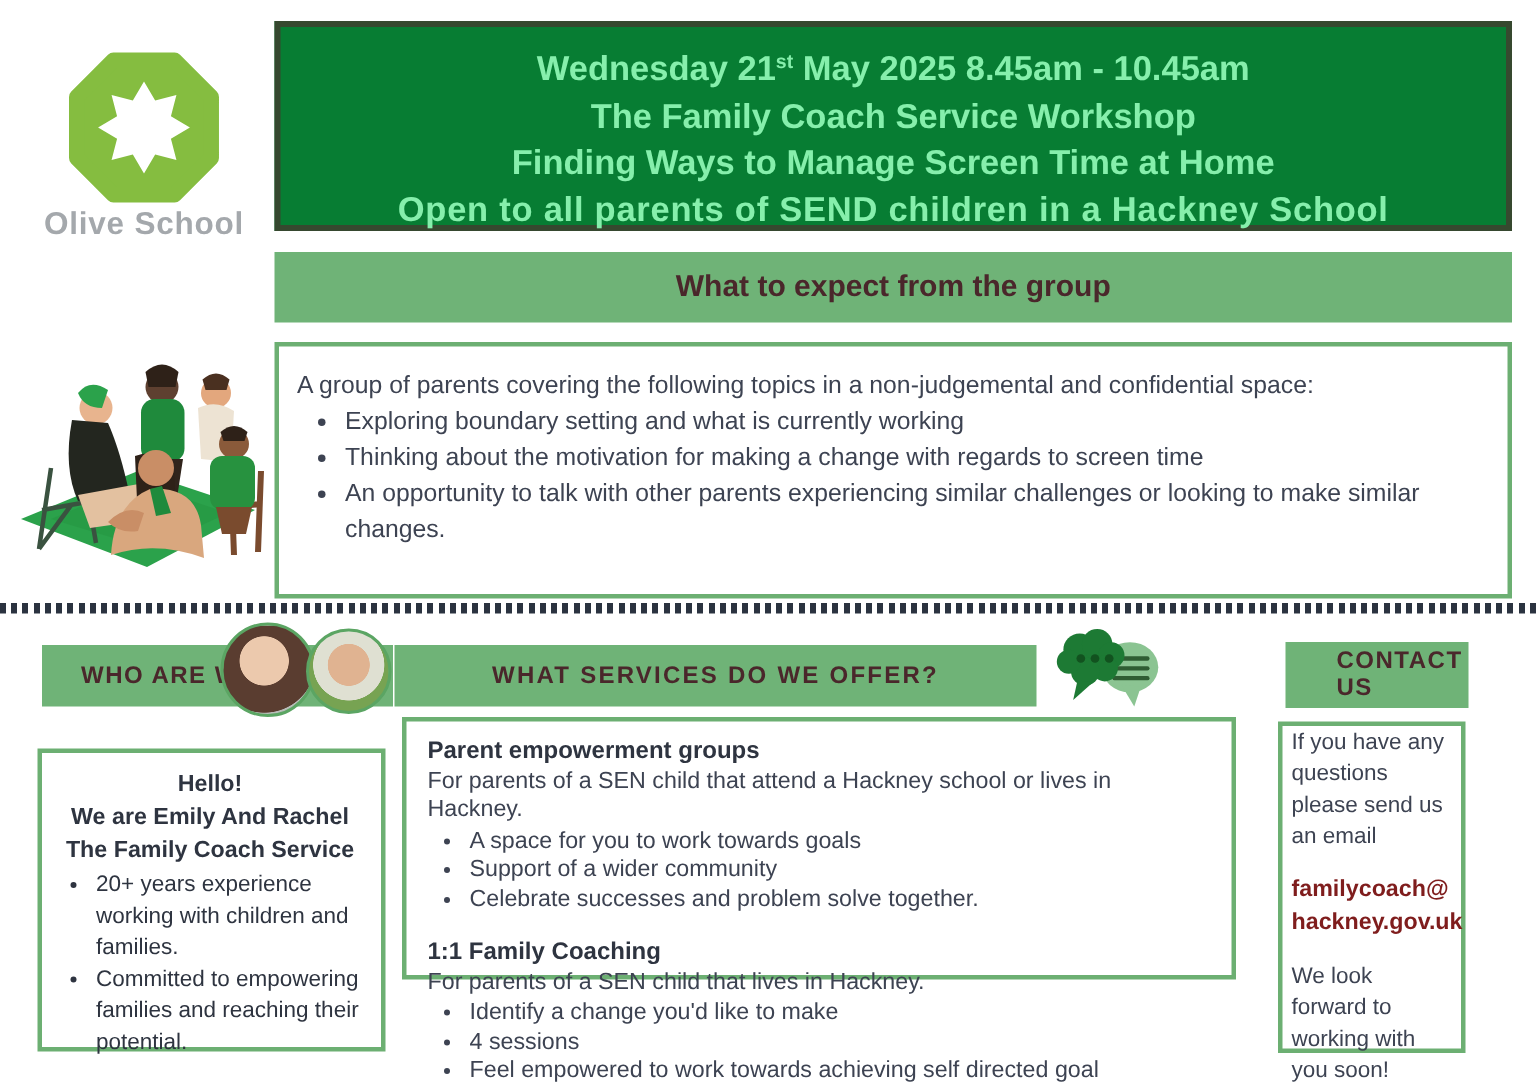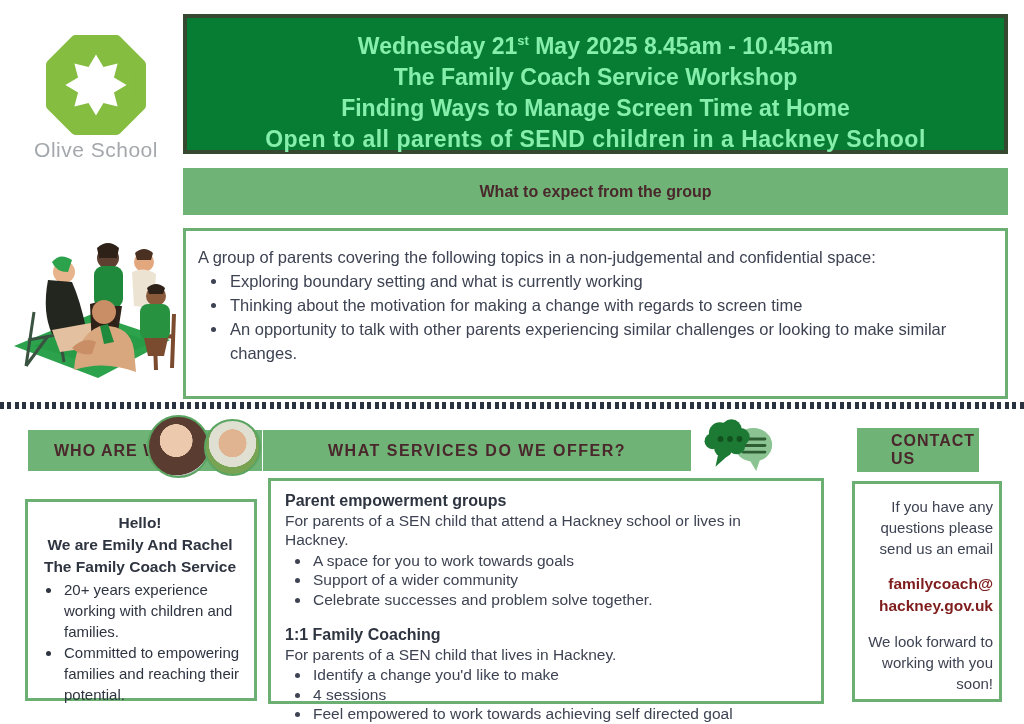--- a/index.html
+++ b/index.html
@@ -6,36 +6,36 @@
   html,body { background:#fff; }
   body { font-family: "Liberation Sans", sans-serif; }
   .page {
     position: relative; width: 1024px; height: 724px;
     background: #ffffff; overflow: hidden;
   }
 
   
   .logo-wrap { position: absolute; left: 28px; top: 28px; width: 136px; text-align: center; }
   .logo-wrap svg { width: 102px; height: 102px; display:block; margin: 6px auto 2px; }
-  .logo-label { font-size: 21px; color: #A4A8AC; letter-spacing: .5px; }
+  .logo-label { font-size: 21px; color: #A4A8AC; letter-spacing: .5px; font-weight: bold; }
 
   
   .top-banner {
     position: absolute; left: 183px; top: 14px; width: 825px; height: 140px;
     background: #077D33; border: 4px solid #36482F;
     color: #86efac; text-align: center; padding-top: 7px;
   }
   .top-banner .b-line { font-size: 23px; font-weight: bold; line-height: 31px; }
   .top-banner .b-line.light { font-weight: bold; letter-spacing: .5px; }
   .top-banner sup { font-size: 13px; }
 
   
   .expect-banner {
     position: absolute; left: 183px; top: 168px; width: 825px; height: 47px;
-    background: #6FB377; color: #4A272B; font-weight: bold; font-size: 16px;
+    background: #6FB377; color: #4A272B; font-weight: bold; font-size: 20px;
     display: flex; align-items: center; justify-content: center;
   }
   .expect-box {
     position: absolute; left: 183px; top: 228px; width: 825px; height: 171px;
     background: #fff; border: 3px solid #6CAF72;
     color: #3D4352; font-size: 16.5px; line-height: 24px;
     padding: 14px 12px 10px 12px;
   }
   .expect-box ul { margin: 0 0 0 30px; }
   .expect-box li { padding-left: 2px; }
@@ -79,33 +79,33 @@
   .who-box {
     position: absolute; left: 25px; top: 499px; width: 232px; height: 202px;
     border: 3px solid #6CAF72; background: #fff; color: #2E3440;
     padding: 10px 8px 6px 6px; text-align: center;
   }
   .who-box .g-line { font-weight: bold; font-size: 15.5px; line-height: 22px; }
   .who-box ul { text-align: left; margin: 1px 0 0 28px; font-size: 15px; line-height: 21px; }
   .who-box li { padding-left: 2px; }
 
   .services-box {
-    position: absolute; left: 268px; top: 478px; width: 556px; height: 226px;
+    position: absolute; left: 268px; top: 478px; width: 556px; height: 175px;
     border: 3px solid #6CAF72; background: #fff; color: #3D4352;
     padding: 10px 14px; font-size: 15.5px; line-height: 19.5px;
   }
   .svc-title { font-weight: bold; font-size: 16px; color: #2E3440; }
   .svc-group + .svc-group { margin-top: 16px; }
   .services-box ul { margin: 1px 0 0 26px; }
   .services-box li { padding-left: 2px; }
 
   .contact-box {
-    position: absolute; left: 852px; top: 481px; width: 150px; height: 221px;
+    position: absolute; left: 852px; top: 481px; width: 125px; height: 221px;
     border: 3px solid #6CAF72; background: #fff; color: #3D4352;
-    padding: 12px 6px; text-align: right; font-size: 15px; line-height: 21px;
+    padding: 0 6px; text-align: left; font-size: 15px; line-height: 21px;
   }
   .email { color: #7f1d1d; font-weight: bold; font-size: 15.5px; line-height: 22px; margin: 14px 0; display:block; text-decoration: none; }
   .email div { white-space: nowrap; }
 </style>
 </head>
 <body>
 
 <div class="page">
 
   <div class="logo-wrap">

